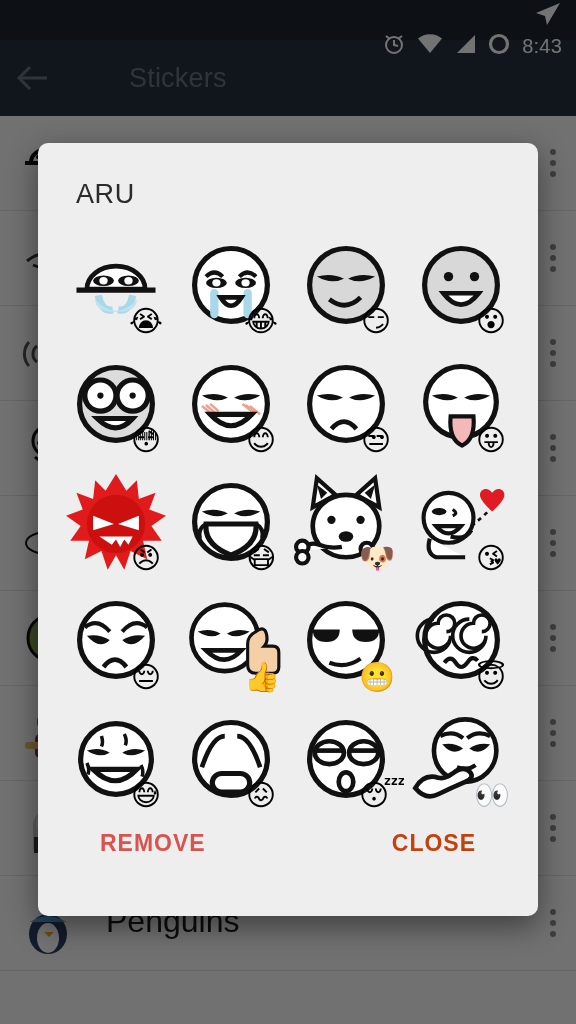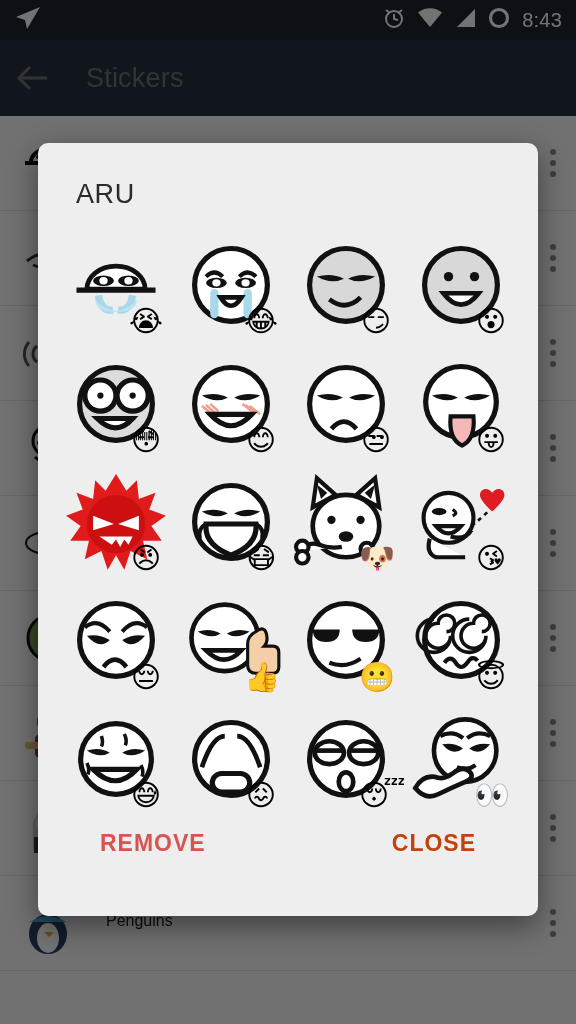--- a/index.html
+++ b/index.html
@@ -17,40 +17,42 @@
     height: 1024px;
     overflow: hidden;
     background: #fafafa;
   }
 
   
   .statusbar {
     position: absolute; left: 0; top: 0;
     width: 576px; height: 40px;
     background: #1d2530;
-    display: flex; align-items: center;
+    display: flex; align-items: flex-end;
     box-sizing: border-box;
     padding: 0 14px 0 14px;
     z-index: 5;
+    flex-direction: column;
   }
   .sb-left { display: flex; align-items: center; gap: 10px; }
   .sb-right { margin-left: auto; display: flex; align-items: center; gap: 11px; }
   .sb-time {
     color: #ffffff; font-size: 20px; letter-spacing: .2px;
     font-family: "Liberation Sans", sans-serif;
   }
   .sb-ico { display: block; }
 
   
   .appbar {
     position: absolute; left: 0; top: 40px;
     width: 576px; height: 76px;
     background: #273142;
     display: flex; align-items: center;
     z-index: 4;
+    gap: 43px;
   }
   .appbar .back {
     width: 64px; height: 76px;
     display: flex; align-items: center; justify-content: center;
   }
   .appbar .title {
     color: #6c737d;
     font-size: 27px;
     letter-spacing: .2px;
     margin-left: 22px;
@@ -71,21 +73,21 @@
     display: flex; align-items: center;
   }
   .bgrow .thumb {
     width: 64px; height: 64px; margin-left: 16px;
     flex: 0 0 auto;
     display: flex; align-items: center; justify-content: center;
     overflow: hidden;
   }
   .bgrow .meta { margin-left: 26px; flex: 1 1 auto; overflow: hidden; }
   .bgrow .nm {
-    color: #1b1b1b; font-size: 16px; white-space: nowrap;
+    color: #1b1b1b; font-size: 32px; white-space: nowrap;
   }
   .bgrow .sub {
     color: #6d6d6d; font-size: 21px; margin-top: 4px; white-space: nowrap;
   }
   .kebab {
     width: 46px; height: 95px; flex: 0 0 auto;
     display: flex; flex-direction: column;
     align-items: center; justify-content: center; gap: 5px;
   }
   .kebab i {

